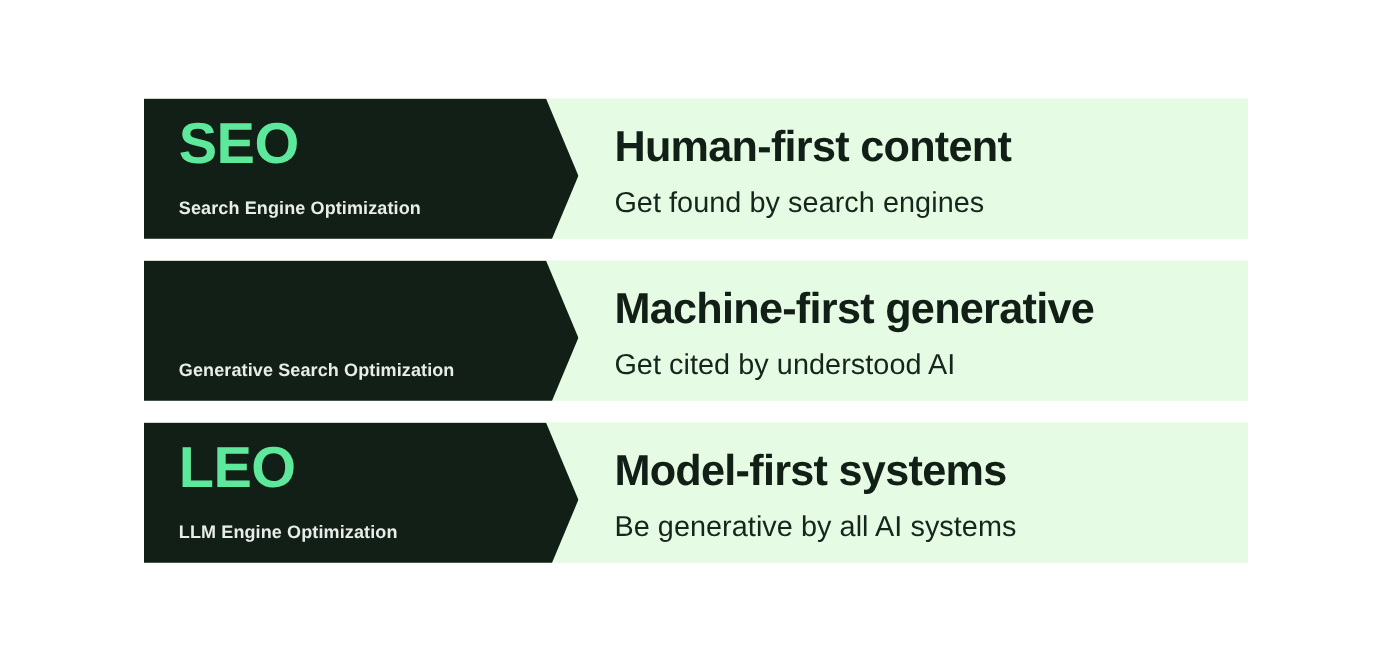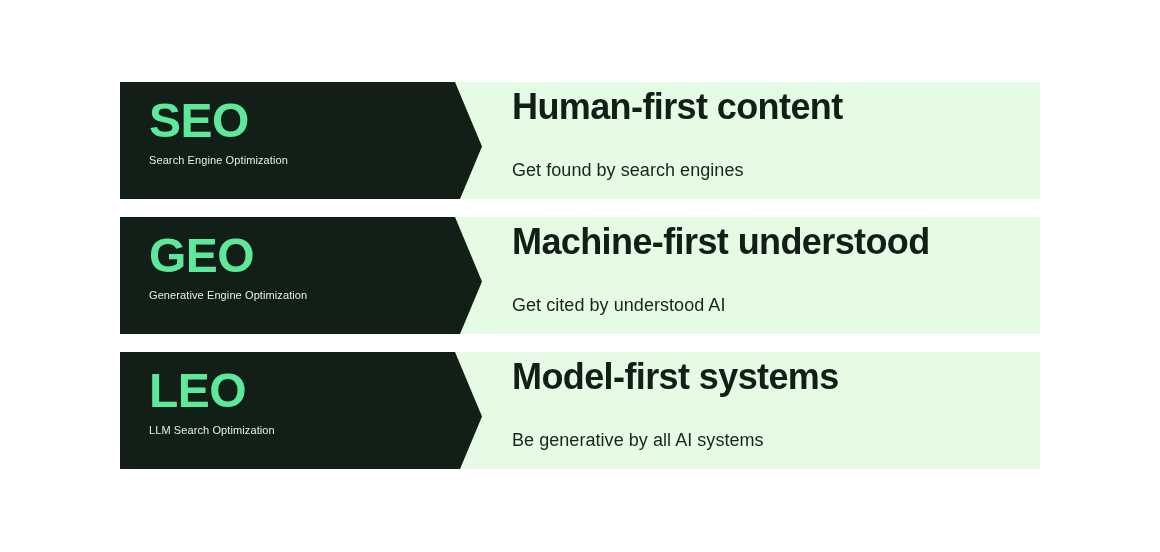--- a/index.html
+++ b/index.html
@@ -60,54 +60,54 @@
     font-size: 48px;
     font-weight: 700;
     letter-spacing: -0.5px;
     line-height: 52px;
     white-space: nowrap;
   }
 
   .acronym-full {
     position: absolute;
     left: 29px;
-    top: 68px;
+    top: 82px;
     color: #e8ede9;
-    font-size: 11px;
-    font-weight: 400;
+    font-size: 15px;
+    font-weight: 700;
     letter-spacing: 0.1px;
     line-height: 20px;
     white-space: nowrap;
   }
 
   .right-block {
     position: absolute;
     left: 392px;
     top: 0;
     height: 117px;
   }
 
   .headline {
     position: absolute;
     left: 0;
-    top: 4px;
+    top: 19px;
     color: #111f17;
     font-size: 36px;
     font-weight: 700;
     letter-spacing: -0.6px;
     line-height: 42px;
     white-space: nowrap;
   }
 
   .subline {
     position: absolute;
     left: 0;
     top: 77px;
     color: #16261c;
-    font-size: 18px;
+    font-size: 24px;
     font-weight: 400;
     letter-spacing: 0.05px;
     line-height: 22px;
     white-space: nowrap;
   }
 </style>
 </head>
 <body>
 
 <div id="canvas">
@@ -119,33 +119,32 @@
         <div class="acronym-full">Search Engine Optimization</div>
       </div>
       <div class="right-block">
         <div class="headline">Human-first content</div>
         <div class="subline">Get found by search engines</div>
       </div>
     </div>
 
     <div class="row">
       <div class="arrow-panel">
-        <div class="acronym">GEO</div>
-        <div class="acronym-full">Generative Engine Optimization</div>
+        <div class="acronym-full">Generative Search Optimization</div>
       </div>
       <div class="right-block">
-        <div class="headline">Machine-first understood</div>
+        <div class="headline">Machine-first generative</div>
         <div class="subline">Get cited by understood AI</div>
       </div>
     </div>
 
     <div class="row">
       <div class="arrow-panel">
         <div class="acronym">LEO</div>
-        <div class="acronym-full">LLM Search Optimization</div>
+        <div class="acronym-full">LLM Engine Optimization</div>
       </div>
       <div class="right-block">
         <div class="headline">Model-first systems</div>
         <div class="subline">Be generative by all AI systems</div>
       </div>
     </div>
 
   </div>
 </div>
 

